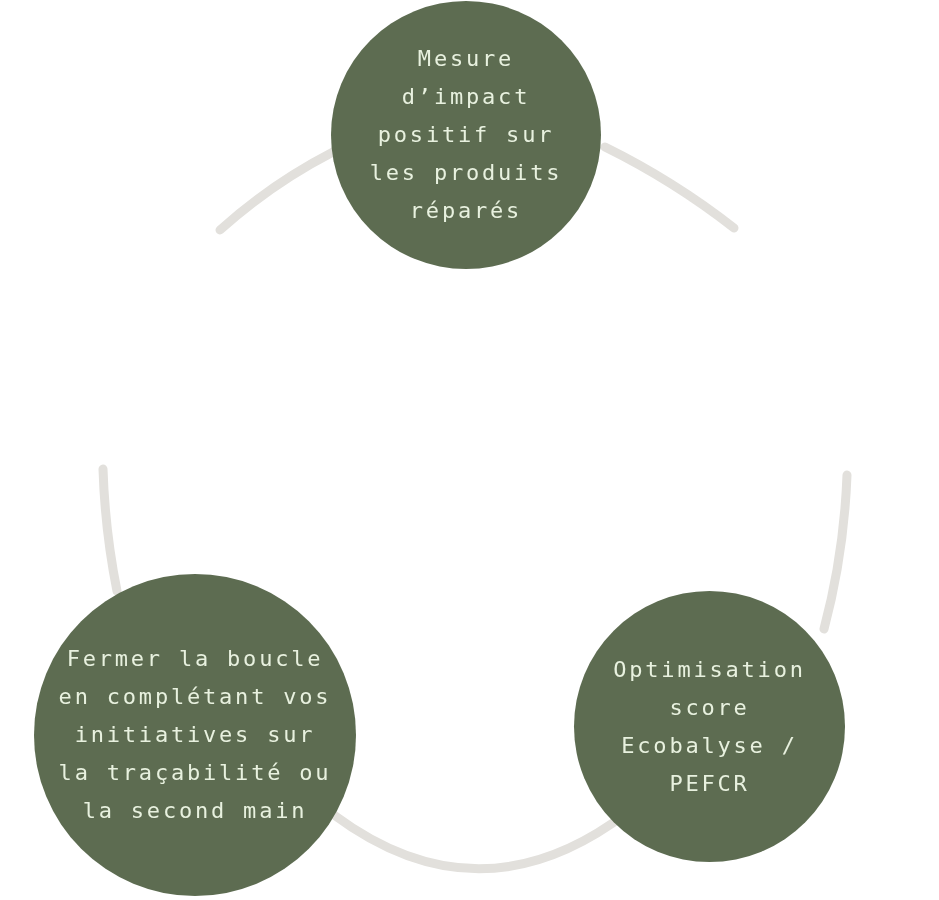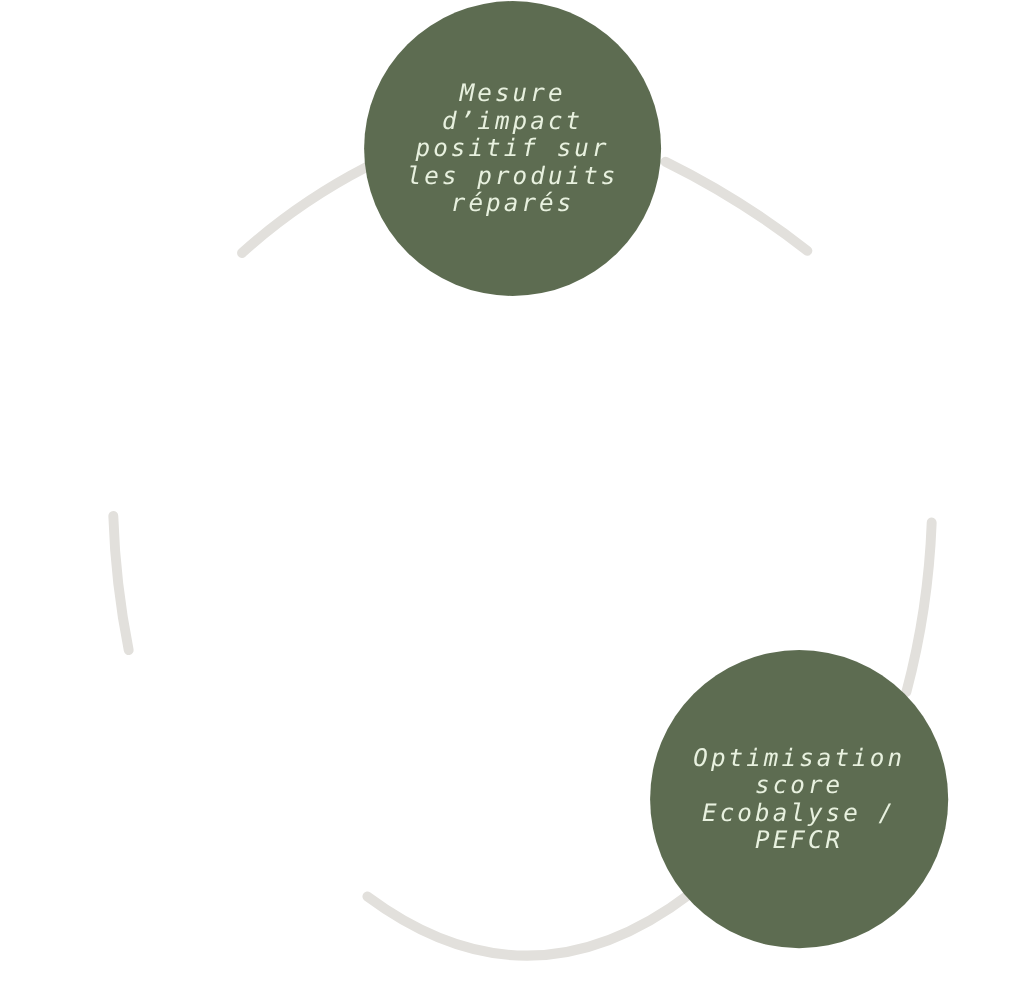--- a/index.html
+++ b/index.html
@@ -37,27 +37,26 @@
     color: var(--text-color, #e8f1df);
     display: flex;
     align-items: center;
     justify-content: center;
   }
   .node-label {
     width: 100%;
     text-align: center;
     white-space: pre-line;
     font-size: 22px;
-    line-height: 25px;
+    line-height: 38px;
     letter-spacing: 2.8px;
-    font-style: italic;
   }
   .node-top          { left: 331px; top: 1px;   width: 270px; height: 268px; }
   .node-right        { left: 669px; top: 210px; width: 270px; height: 270px; }
-  .node-bottom-right { left: 591px; top: 591px; width: 271px; height: 271px; }
+  .node-bottom-right { left: 574px; top: 591px; width: 271px; height: 271px; }
   .node-bottom-left  { left: 34px;  top: 574px; width: 322px; height: 322px; }
   .node-left         { left: 5px;   top: 210px; width: 266px; height: 266px; }
 </style>
 </head>
 <body>
 
 <div class="diagram">
 
   <svg class="connectors" viewBox="0 0 939 900" aria-hidden="true">
     <path d="M 220 230 Q 271 184 333 152"></path>
@@ -76,15 +75,22 @@
   </div>
 
 
   <div class="node node-bottom-right">
     <div class="node-label">Optimisation
 score
 Ecobalyse /
 PEFCR</div>
   </div>
 
+  <div class="node node-bottom-left">
+    <div class="node-label">Fermer la boucle
+en complétant vos
+initiatives sur
+la traçabilité ou
+la second main</div>
+  </div>
 
 
 </div>
 
 </body></html>

